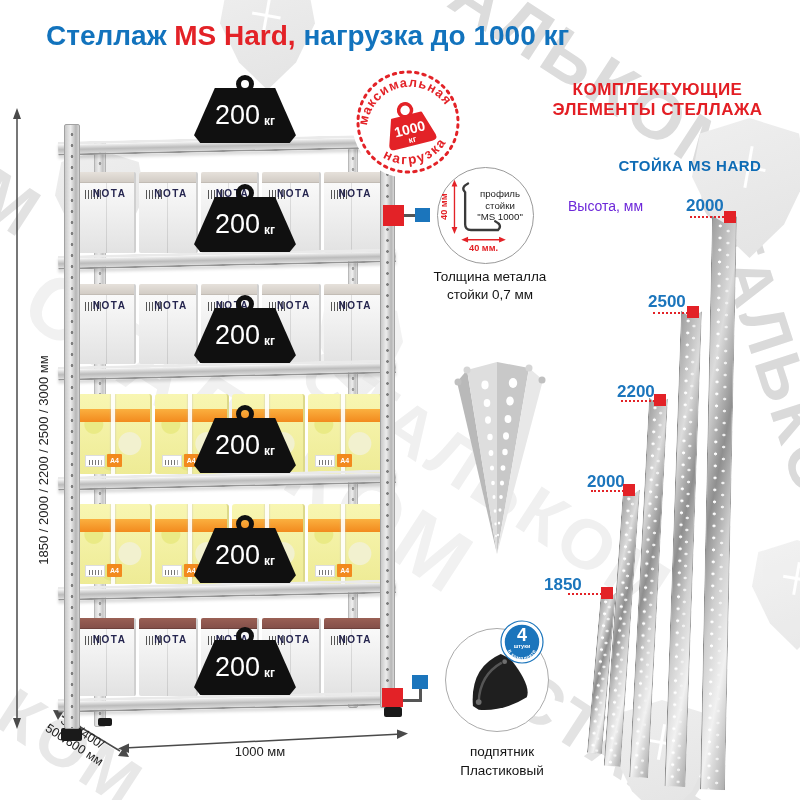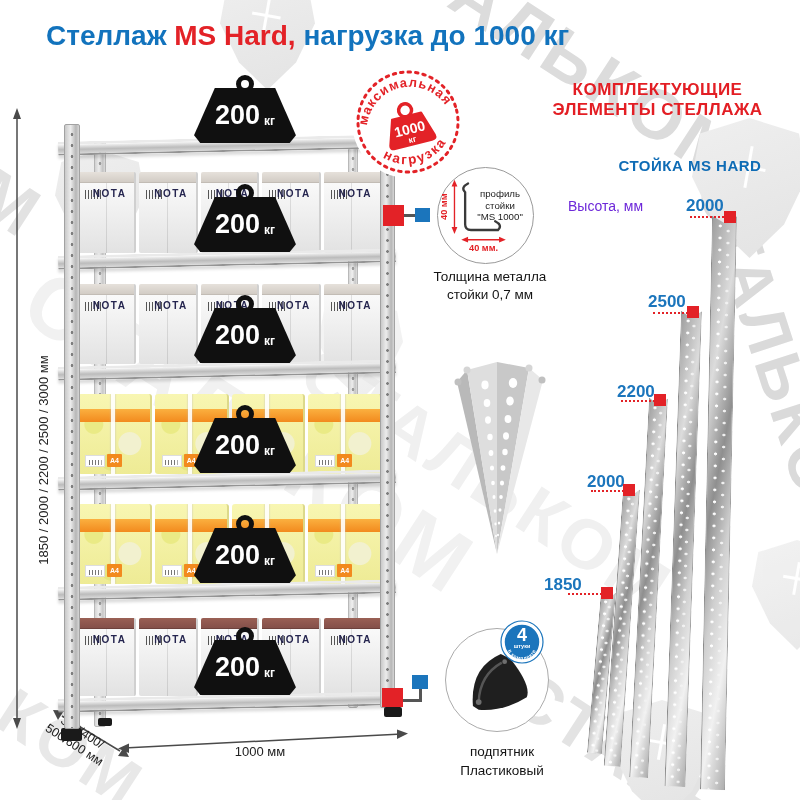--- a/index.html
+++ b/index.html
@@ -72,21 +72,21 @@
   .ylab .a4 { width:15px; height:13px; background:#f28a1e; color:#fff; font-size:7px; font-weight:bold; text-align:center; line-height:13px; border-radius:1px; }
   .foot-blk { position:absolute; background:#1a1a1a; border-radius:2px; }
   
   .weight { position:absolute; width:104px; height:68px; z-index:6; }
   .weight .knob { position:absolute; left:43px; top:0; width:18px; height:18px; border:5px solid #101010; border-radius:50%; background:transparent; }
   .weight .body {
     position:absolute; top:13px; left:0; width:104px; height:55px; background:#101010;
     clip-path:polygon(21% 0,79% 0,99% 86%,93% 100%,7% 100%,1% 86%);
     display:flex; align-items:center; justify-content:center; gap:4px; color:#fff;
   }
-  .weight .wv { font-size:27px; font-weight:bold; }
+  .weight .wv { font-size:27px; font-weight:normal; }
   .weight .wu { font-size:12px; font-weight:bold; margin-top:10px; }
   
   .sq-red { position:absolute; background:#e32227; z-index:8; }
   .sq-blue { position:absolute; background:#1b75bc; z-index:8; }
   .cline { position:absolute; background:#555; z-index:7; }
   
   .badge-max { position:absolute; left:350px; top:64px; width:116px; height:116px; transform:rotate(-14deg); z-index:9; }
   
   .dim-svg { position:absolute; z-index:4; }
   .dim-label-v {

